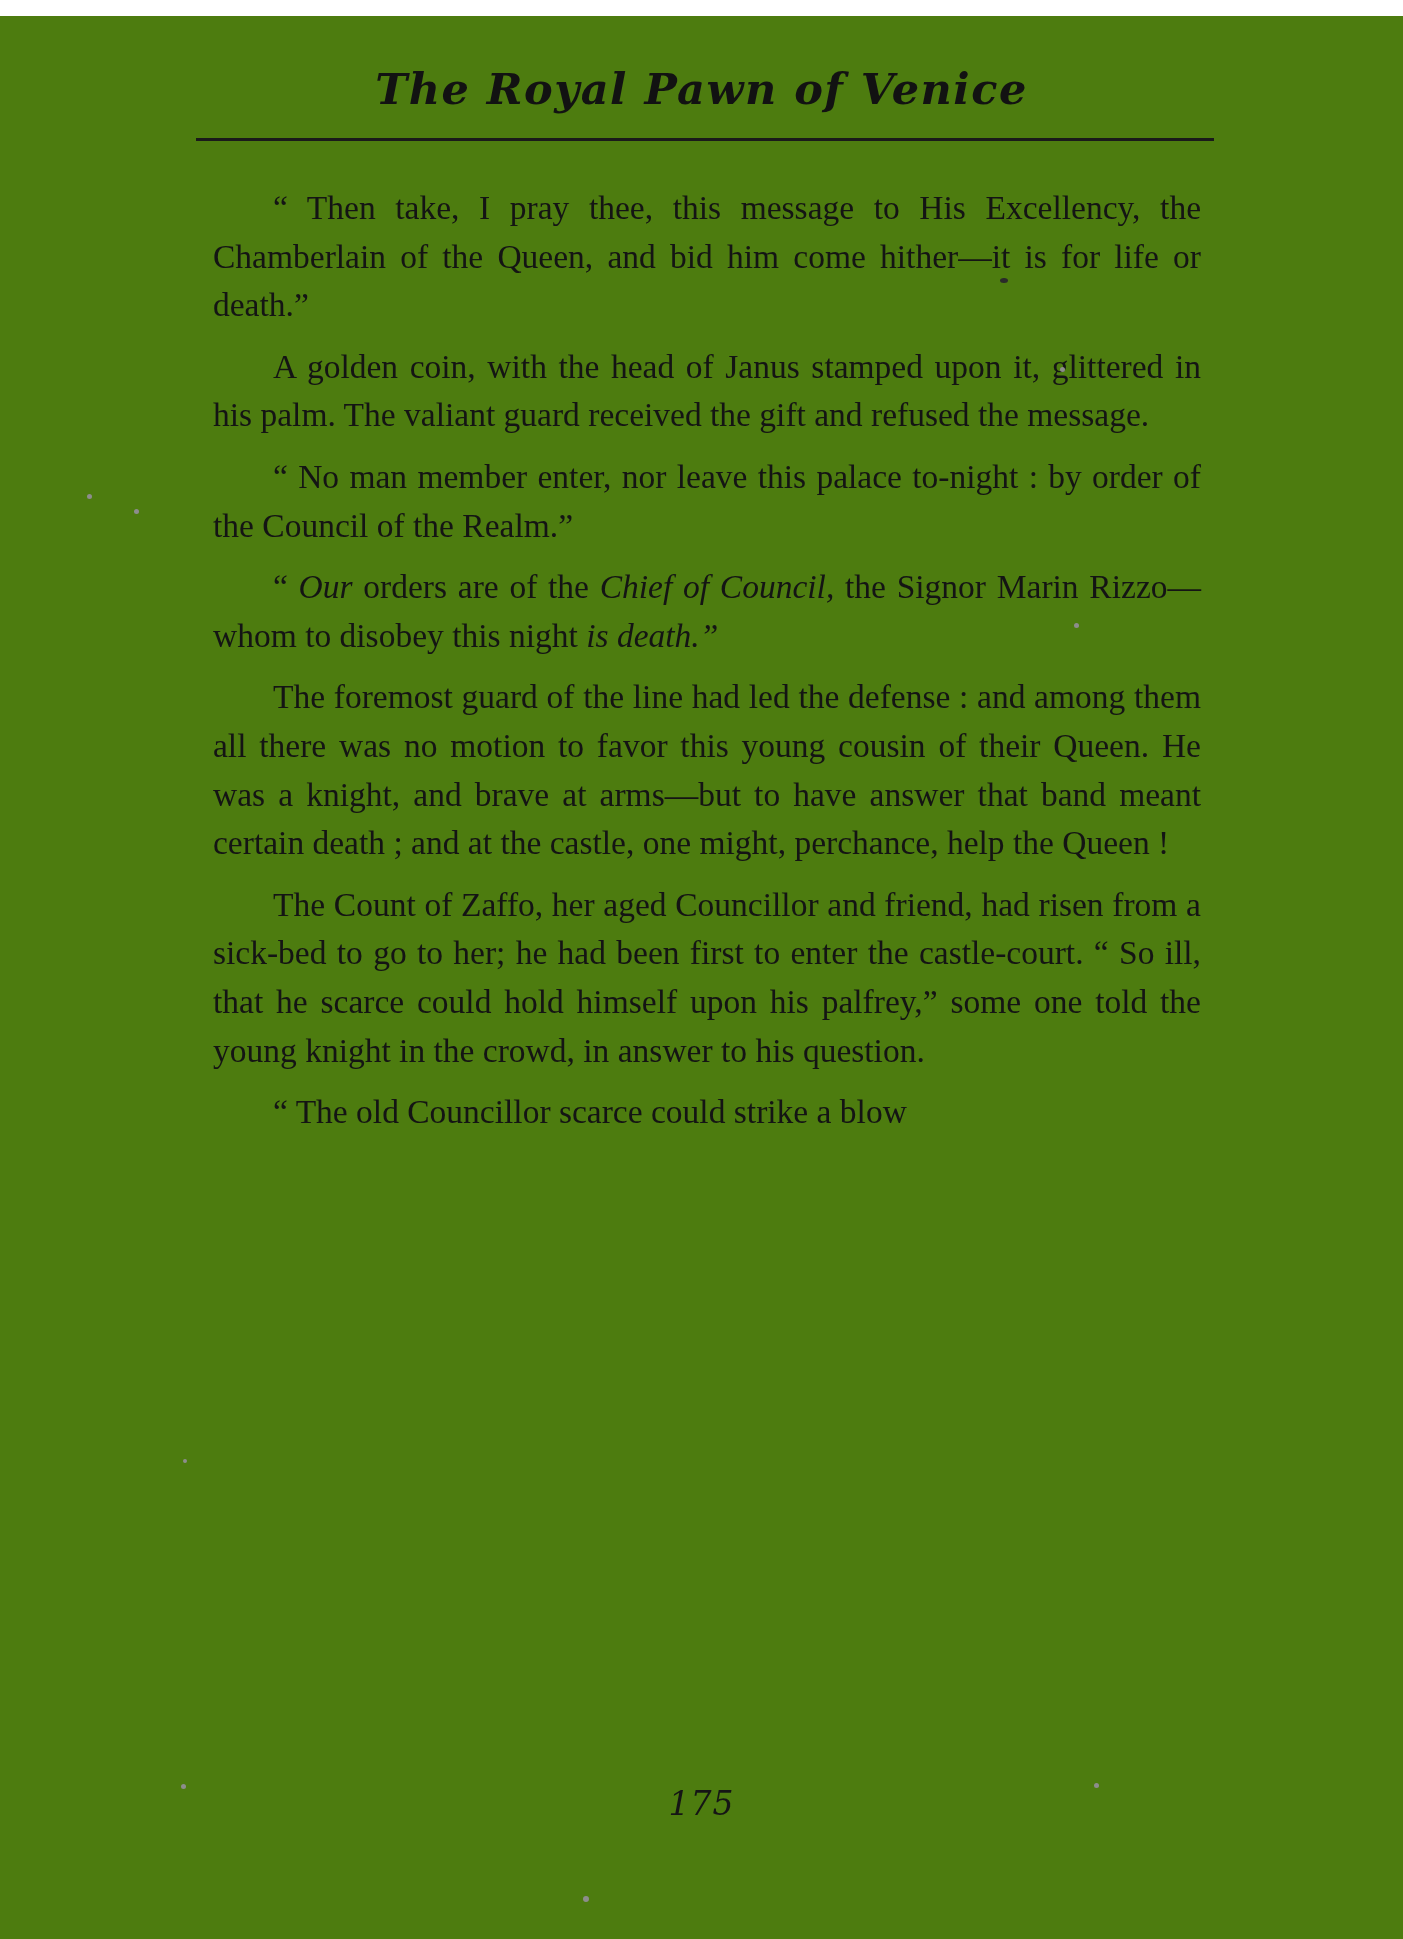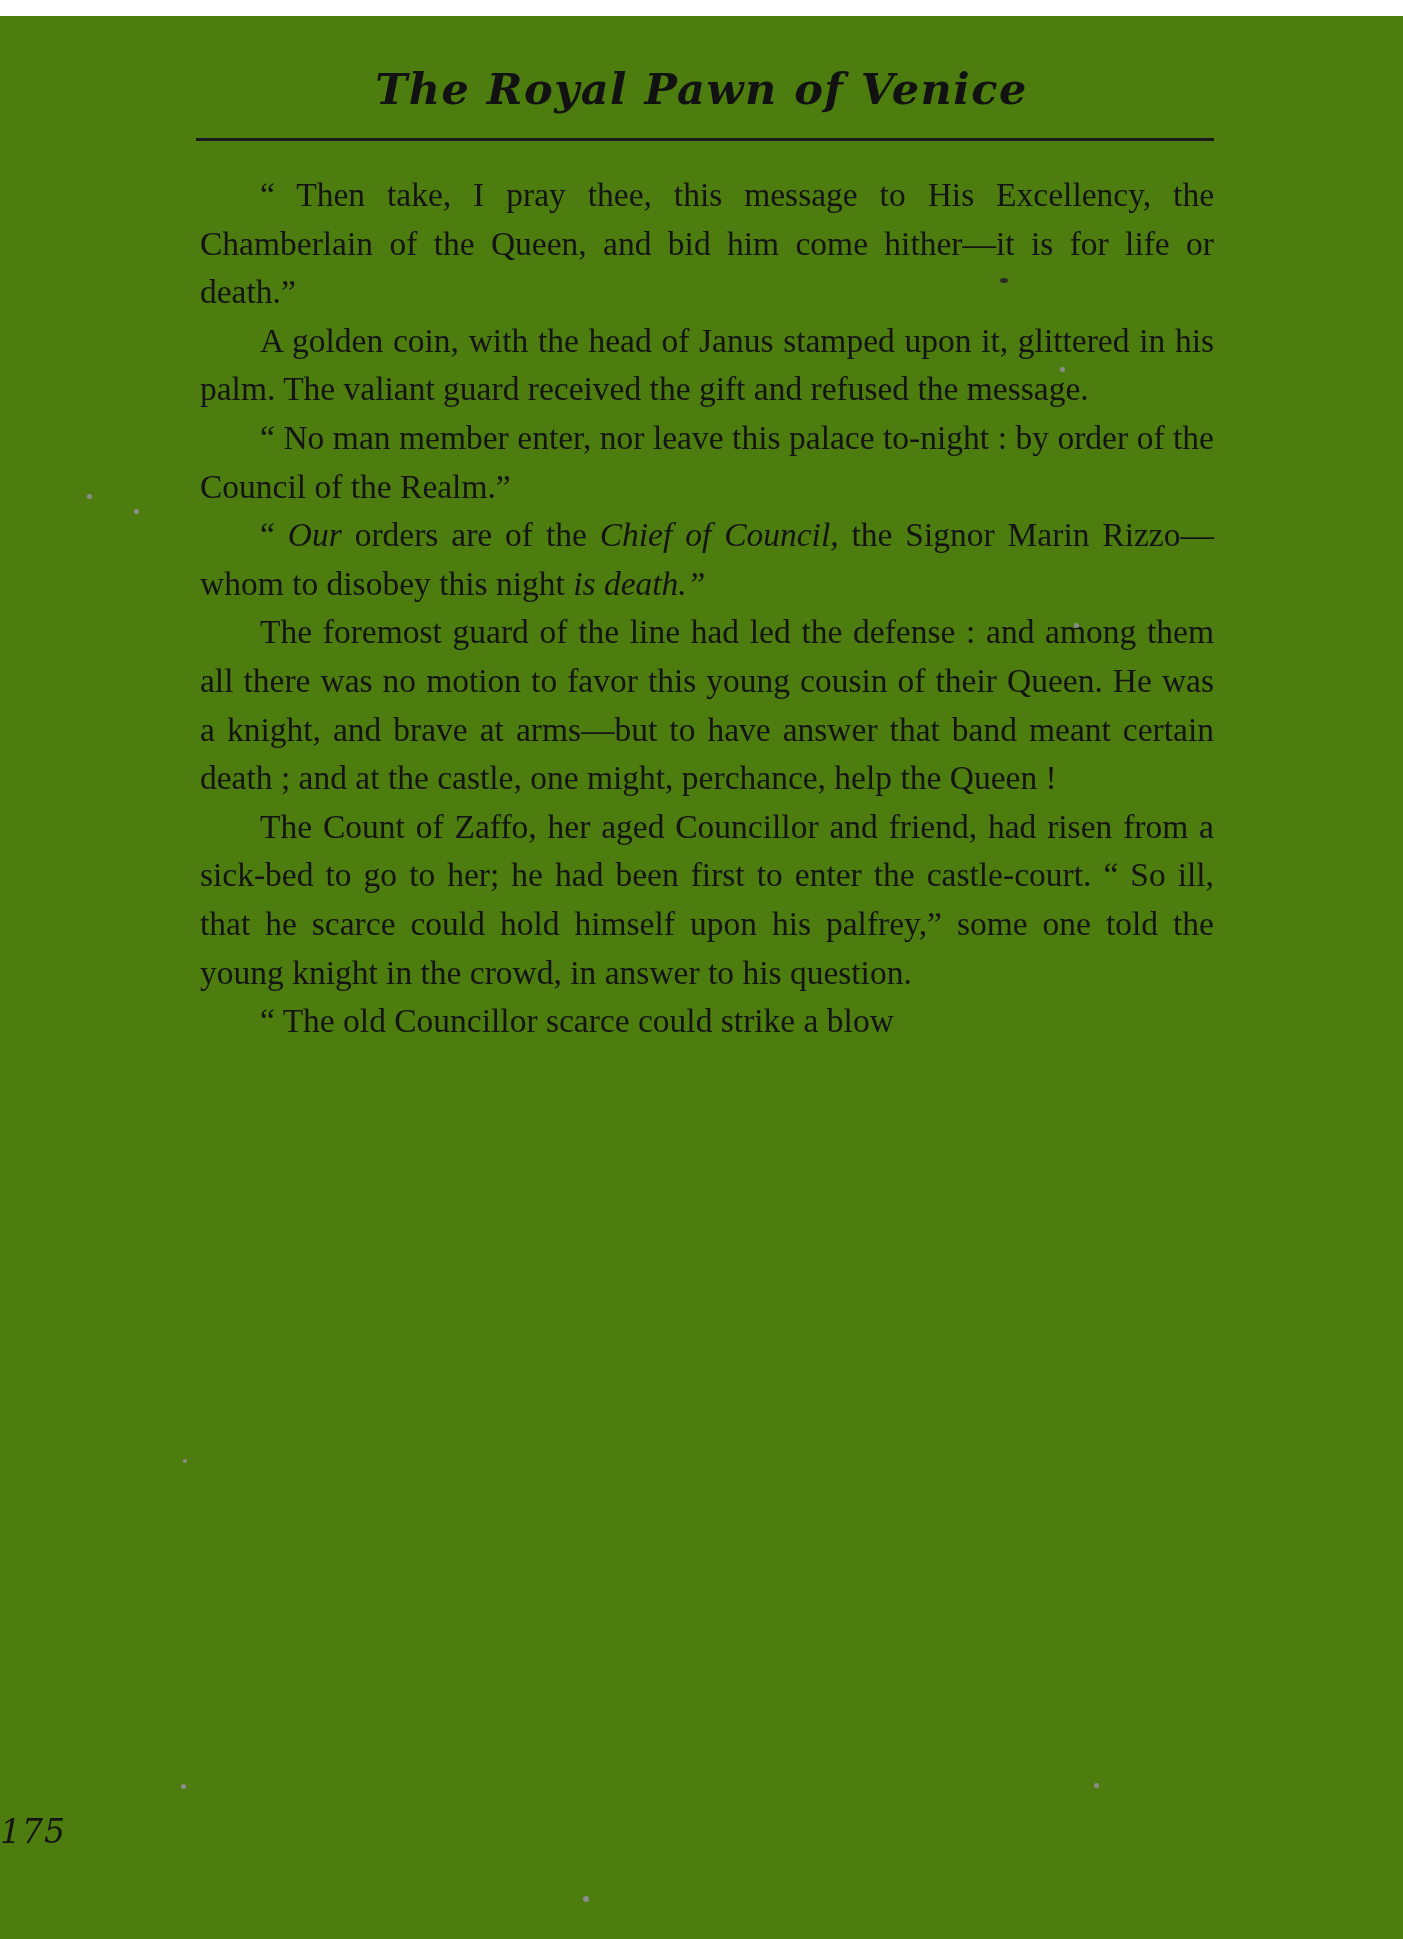--- a/index.html
+++ b/index.html
@@ -48,41 +48,41 @@
     top: 155px;
     left: 200px;
     width: 1014px;
     font-size: 33.5px;
     line-height: 48.6px;
     text-align: justify;
     text-justify: inter-word;
     color: #141414;
   }
   .body-col p {
-    margin: 0;
+    margin: 13px;
     text-indent: 60px;
     hyphens: manual;
   }
   .body-col p:last-child {
     
   }
   .ital {
     font-style: italic;
   }
   .folio {
     position: absolute;
     top: 1768px;
     left: 0;
     width: 1403px;
+    text-align: center;
     font-family: "DejaVu Serif", serif;
     font-style: italic;
     font-size: 33px;
     letter-spacing: 1px;
     color: #151515;
-    margin-top: 28px;
   }
   .speck {
     position: absolute;
     background: #8d8d8d;
     border-radius: 50%;
   }
   .s1 { left: 1000px; top: 262px; width: 8px; height: 5px; background:#2a2a2a; }
   .s2 { left: 1060px; top: 351px; width: 5px; height: 5px; }
   .s3 { left: 87px;  top: 478px; width: 5px; height: 5px; }
   .s4 { left: 134px; top: 493px; width: 5px; height: 5px; }

